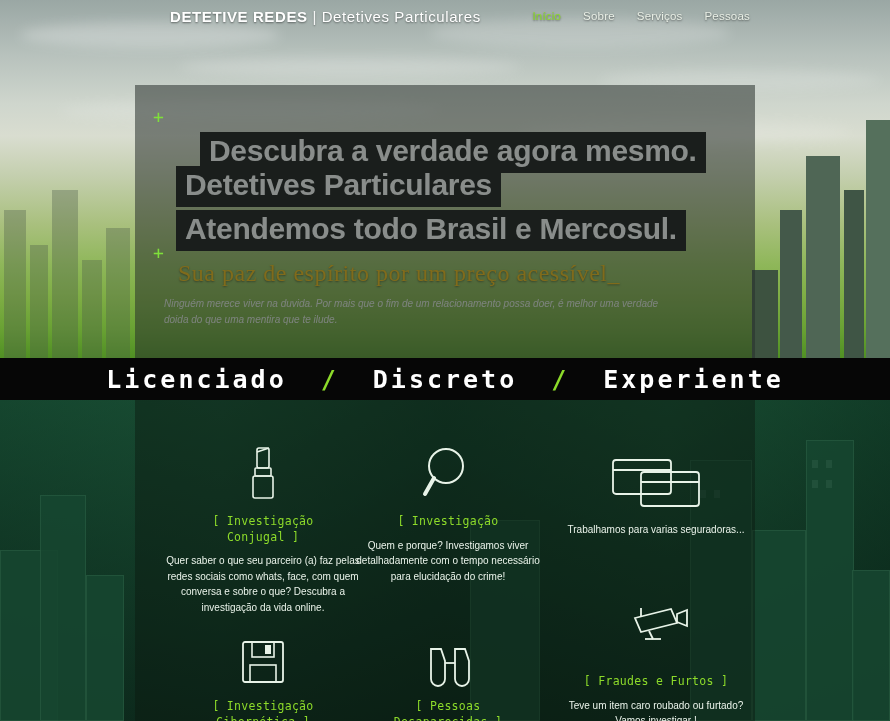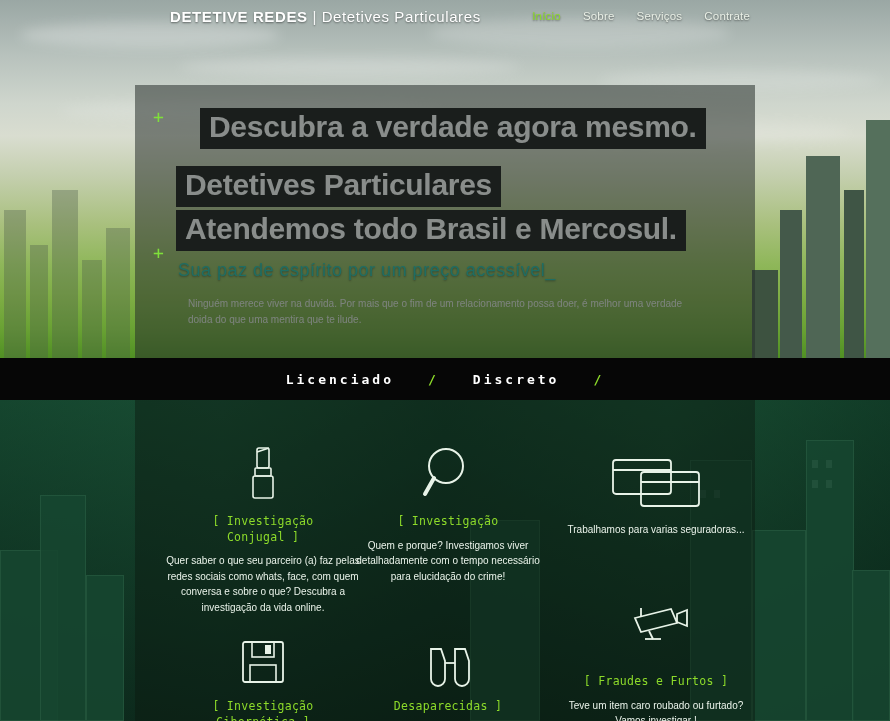--- a/index.html
+++ b/index.html
@@ -106,51 +106,52 @@
     background: #0a0a0a;
     color: #ffffff;
     font-weight: 700;
     font-size: 30px;
     line-height: 1.12;
     padding: 2px 9px 5px 9px;
     white-space: nowrap;
     letter-spacing: -0.3px;
   }
   .hl-wrap { position: absolute; left: 176px; }
-  .hl1 { top: 108px; padding-left: 24px; }
+  .hl1 { top: 132px; padding-left: 24px; }
   .hl2 { top: 166px; }
   .hl3 { top: 210px; }
 
   .hero-sub {
     position: absolute; left: 178px; top: 260px;
-    color: #14b8a6;
-    font-family: Liberation Sans, sans-serif;
-    font-size: 18px;
+    color: #eab308;
+    font-family: Liberation Serif, serif;
+    font-size: 24px;
     letter-spacing: .5px;
     text-shadow: 0 1px 2px rgba(0,0,0,.5);
     white-space: nowrap;
   }
   .hero-para {
-    position: absolute; left: 188px; top: 296px; width: 500px;
+    position: absolute; left: 164px; top: 296px; width: 500px;
     color: #e3e8e0;
     font-size: 10px;
     line-height: 1.55;
+    font-style: italic;
   }
 
   
   .stripe {
     position: absolute; left: 0; top: 358px; width: 890px; height: 42px;
     background: #060606;
     z-index: 30;
     display: flex; align-items: center; justify-content: center;
   }
   .stripe-inner {
     display: flex; align-items: center; gap: 34px;
     font-family: "DejaVu Sans Mono", monospace;
-    font-size: 13px;
+    font-size: 25px;
     letter-spacing: 3px;
     color: #ffffff;
     font-weight: 700;
   }
   .stripe-sep { color: #8ddb2a; font-weight: 700; }
 
   
   .services {
     position: absolute; left: 0; top: 400px; width: 890px; height: 321px;
     background: #0d2b1c;
@@ -227,21 +228,21 @@
   <div class="topbar">
     <div class="brand">
       <span class="b1">DETETIVE REDES</span>
       <span class="bsep">|</span>
       <span class="b2">Detetives Particulares</span>
     </div>
     <nav class="nav">
       <a href="#" class="active">Início</a>
       <a href="#">Sobre</a>
       <a href="#">Serviços</a>
-      <a href="#">Contrate</a>
+      <a href="#">Pessoas</a>
     </nav>
   </div>
 
   <div class="hero-panel"></div>
   <div class="plus plus-a">+</div>
   <div class="plus plus-b">+</div>
 
   <div class="hl-wrap hl1">
     <span class="h-line">Descubra a verdade agora mesmo.</span>
   </div>
@@ -254,20 +255,21 @@
 
   <div class="hero-sub">Sua paz de espírito por um preço acessível_</div>
   <div class="hero-para">Ninguém merece viver na duvida. Por mais que o fim de um relacionamento possa doer, é melhor uma verdade doida do que uma mentira que te ilude.</div>
 
   <div class="stripe">
     <div class="stripe-inner">
       <span>Licenciado</span>
       <span class="stripe-sep">/</span>
       <span>Discreto</span>
       <span class="stripe-sep">/</span>
+      <span>Experiente</span>
     </div>
   </div>
 
   <div class="services">
     <div class="svc-photo">
       <div class="svc-b" style="left:0px;   top:150px; width:58px;  height:171px;"></div>
       <div class="svc-b" style="left:40px;  top:95px;  width:46px;  height:226px;"></div>
       <div class="svc-b" style="left:86px;  top:175px; width:38px;  height:146px;"></div>
       <div class="svc-b" style="left:470px; top:120px; width:70px;  height:201px;"></div>
       <div class="svc-b" style="left:690px; top:60px;  width:62px;  height:261px;"></div>
@@ -343,20 +345,21 @@
 
   <div class="card c-pess">
     <div class="icon-box">
       <svg width="54" height="44" viewBox="0 0 54 44">
         <path d="M10 6 h10 l4 12 v18 a7 7 0 0 1 -14 0 v-18 z" fill="none" stroke="#e8f3e8" stroke-width="1.8"></path>
         <path d="M34 6 h10 l4 12 v18 a7 7 0 0 1 -14 0 v-18 z" fill="none" stroke="#e8f3e8" stroke-width="1.8"></path>
         <path d="M24 20 h10" stroke="#e8f3e8" stroke-width="1.8"></path>
       </svg>
     </div>
     <div class="card-title">
+      <div>[ Pessoas</div>
       <div>Desaparecidas ]</div>
     </div>
     <div class="card-desc"></div>
   </div>
 
   <div class="card c-roubo">
     <div class="icon-box">
       <svg width="70" height="58" viewBox="0 0 70 58">
         <path d="M14 14 l36 -9 l6 14 l-36 9 z" fill="none" stroke="#e8f3e8" stroke-width="1.8"></path>
         <path d="M56 10 l10 -4 l0 16 l-10 -4 z" fill="none" stroke="#e8f3e8" stroke-width="1.8"></path>

